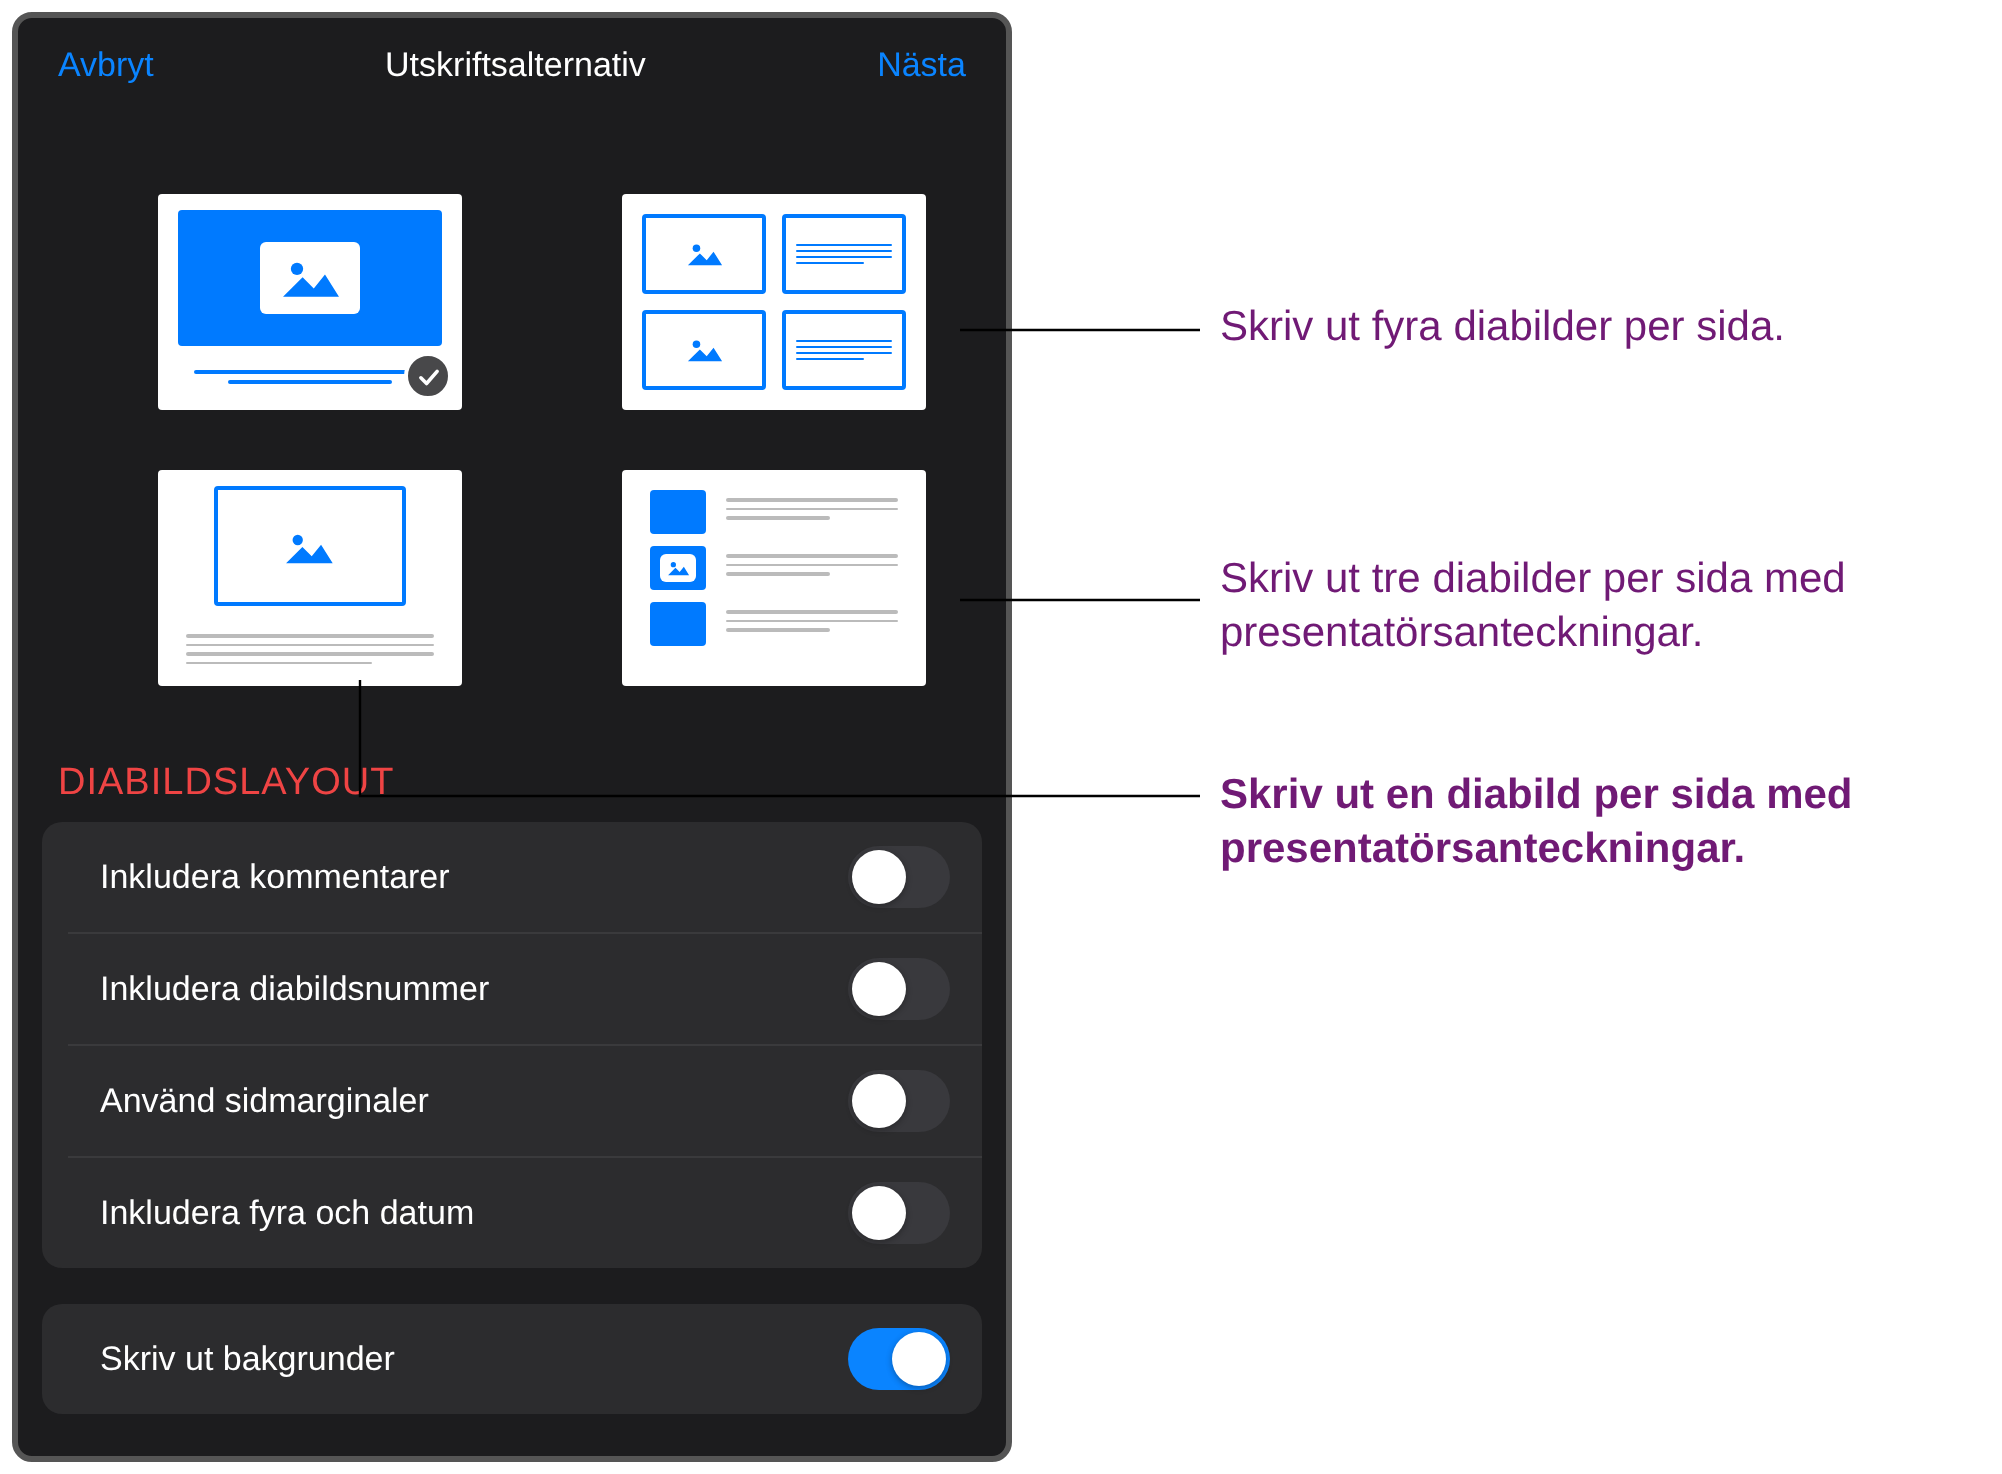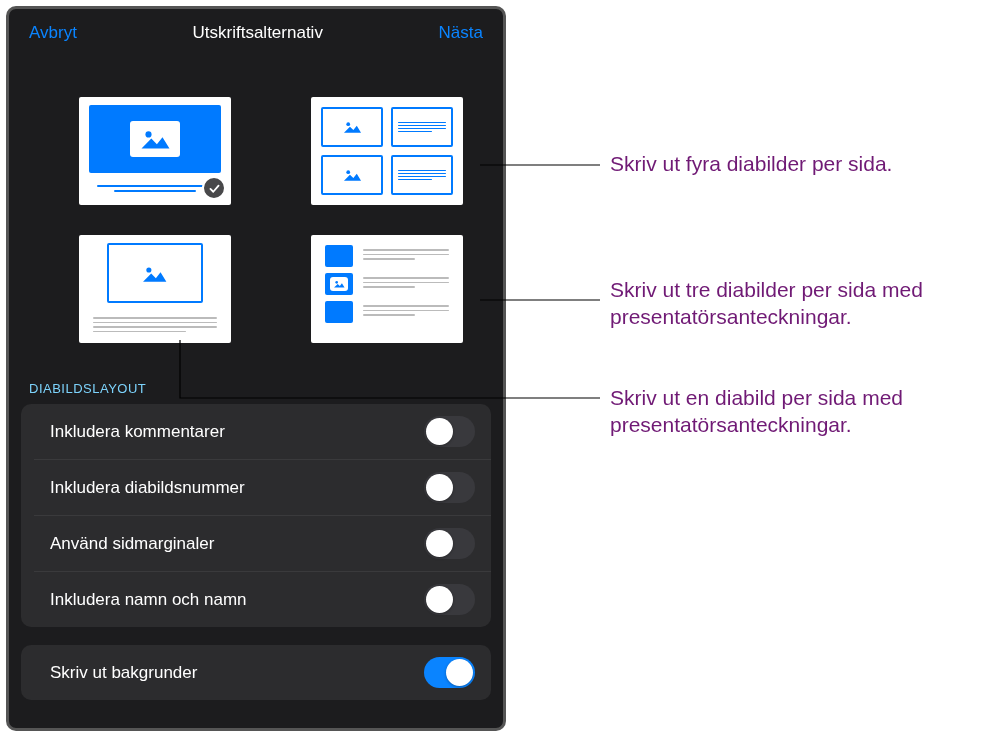--- a/index.html
+++ b/index.html
@@ -93,22 +93,22 @@
     .greyline.short { width:75%;}
     
     
     .l4 { position:absolute; inset:10px 14px; display:flex; flex-direction:column; gap:6px;}
     .l4-row { display:flex; gap:10px; align-items:center;}
     .l4-thumb { width:28px; height:22px; background:#007aff; border-radius:2px; flex-shrink:0; display:flex; align-items:center; justify-content:center;}
     .l4-lines { flex:1;}
     .l4-lines .greyline { margin-bottom:3px;}
     
     .section-label {
-      color: #7dd3fc;
-      font-size: 13px;
+      color: #ef4444;
+      font-size: 19px;
       letter-spacing: 0.5px;
       padding: 8px 20px 8px 20px;
     }
     
     .settings-group {
       background: #2c2c2e;
       margin: 0 12px;
       border-radius: 10px;
       overflow: hidden;
     }
@@ -302,21 +302,21 @@
           <div class="toggle-knob"></div>
         </div>
     </div>
     <div class="settings-row">
       <span class="settings-row-label">Använd sidmarginaler</span>
       <div class="toggle">
           <div class="toggle-knob"></div>
         </div>
     </div>
     <div class="settings-row">
-      <span class="settings-row-label">Inkludera namn och namn</span>
+      <span class="settings-row-label">Inkludera fyra och datum</span>
       <div class="toggle">
           <div class="toggle-knob"></div>
         </div>
     </div>
   </div>
 
   <div class="spacer"></div>
 
 
   <div class="settings-group">
@@ -330,13 +330,13 @@
 </div>
 
 <svg style="position:absolute; left:0; top:0; width:1001px; height:737px; pointer-events:none;">
   <path class="callout-line" d="M 480 165 L 600 165"></path>
   <path class="callout-line" d="M 480 300 L 600 300"></path>
   <path class="callout-line" d="M 180 340 L 180 398 L 600 398"></path>
 </svg>
 
 <div class="callout-text" style="left:610px; top:150px;">Skriv ut fyra diabilder per sida.</div>
 <div class="callout-text" style="left:610px; top:276px;">Skriv ut tre diabilder per sida med presentatörsanteckningar.</div>
-<div class="callout-text" style="left:610px; top:384px;">Skriv ut en diabild per sida med presentatörsanteckningar.</div>
+<div class="callout-text" style="left:610px; top:384px;font-weight:bold;">Skriv ut en diabild per sida med presentatörsanteckningar.</div>
 
 </body></html>

